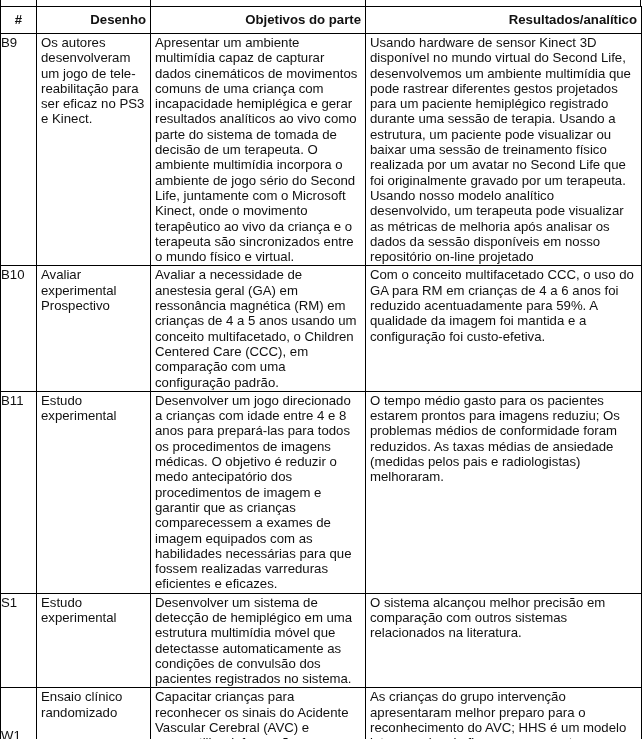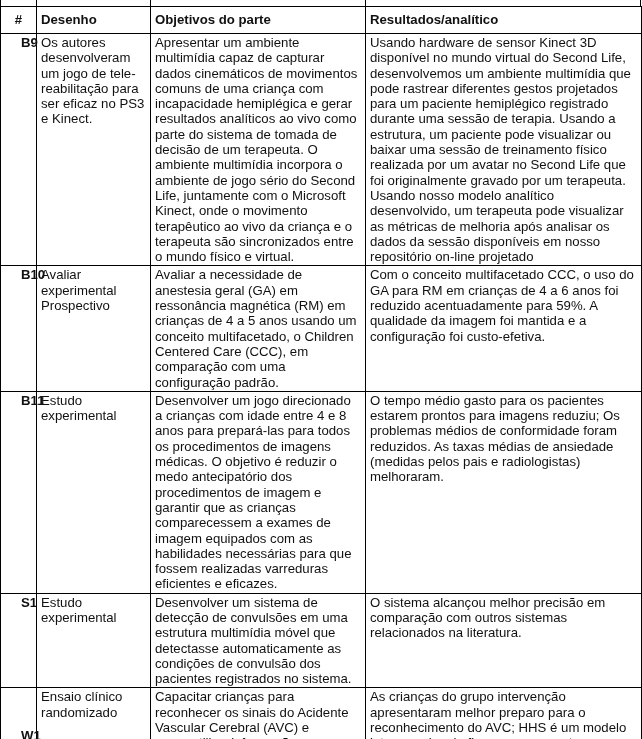--- a/index.html
+++ b/index.html
@@ -1,23 +1,23 @@
 <!DOCTYPE html>
 <html><head>
   <meta charset="utf-8">
   <style>
     html, body { margin: 0; padding: 0; background: #ffffff; }
     body { width: 642px; height: 739px; overflow: hidden; position: relative; font-family: "Liberation Sans", sans-serif; color: #111; }
     .topstrip { position: absolute; left: 0; top: 0; width: 642px; height: 6px; border-bottom: 1px solid #000; }
     .topstrip .v { position: absolute; top: 0; height: 6px; border-left: 1px solid #000; }
     table { position: absolute; left: 0; top: 6px; border-collapse: collapse; table-layout: fixed; width: 641px; font-size: 13.2px; line-height: 15.3px; }
     td, th { border: 1px solid #000; vertical-align: top; padding: 1px 4px 1px 4px; }
-    th { font-weight: bold; text-align: left; height: 22px; vertical-align: middle; padding: 2px 4px; }
+    th { font-weight: bold; text-align: right; height: 22px; vertical-align: middle; padding: 2px 4px; }
     th.c-id { text-align: center; }
-    td.c-id { padding-left: 20px; font-weight: bold; }
+    td.c-id { padding-left: 0; }
     td.mid { vertical-align: middle; }
     .col-id { width: 36px; }
     .col-design { width: 114px; }
     .col-obj { width: 215px; }
     .col-res { width: 276px; }
   </style>
 </head>
 <body>
 
 <div class="topstrip">
@@ -58,21 +58,21 @@
     </tr>
     <tr style="height:196px">
       <td class="c-id">B11</td>
       <td>Estudo experimental</td>
       <td>Desenvolver um jogo direcionado a crianças com idade entre 4 e 8 anos para prepará-las para todos os procedimentos de imagens médicas. O objetivo é reduzir o medo antecipatório dos procedimentos de imagem e garantir que as crianças comparecessem a exames de imagem equipados com as habilidades necessárias para que fossem realizadas varreduras eficientes e eficazes.</td>
       <td>O tempo médio gasto para os pacientes estarem prontos para imagens reduziu; Os problemas médios de conformidade foram reduzidos. As taxas médias de ansiedade (medidas pelos pais e radiologistas) melhoraram.</td>
     </tr>
     <tr style="height:90px">
       <td class="c-id">S1</td>
       <td>Estudo experimental</td>
-      <td>Desenvolver um sistema de detecção de convulsões em uma estrutura multimídia móvel que detectasse automaticamente as condições de convulsão dos pacientes registrados no sistema.</td>
+      <td>Desenvolver um sistema de detecção de hemiplégico em uma estrutura multimídia móvel que detectasse automaticamente as condições de convulsão dos pacientes registrados no sistema.</td>
       <td>O sistema alcançou melhor precisão em comparação com outros sistemas relacionados na literatura.</td>
     </tr>
     <tr style="height:94px">
       <td class="c-id mid">W1</td>
       <td>Ensaio clínico randomizado</td>
       <td>Capacitar crianças para reconhecer os sinais do Acidente Vascular Cerebral (AVC) e compartilhar informações com os seus pais.</td>
       <td>As crianças do grupo intervenção apresentaram melhor preparo para o reconhecimento do AVC; HHS é um modelo intergeracional eficaz para aumentar a prontidão para o AVC entre minorias economicamente desfavorecidas.</td>
     </tr>
   </tbody>
 </table>

